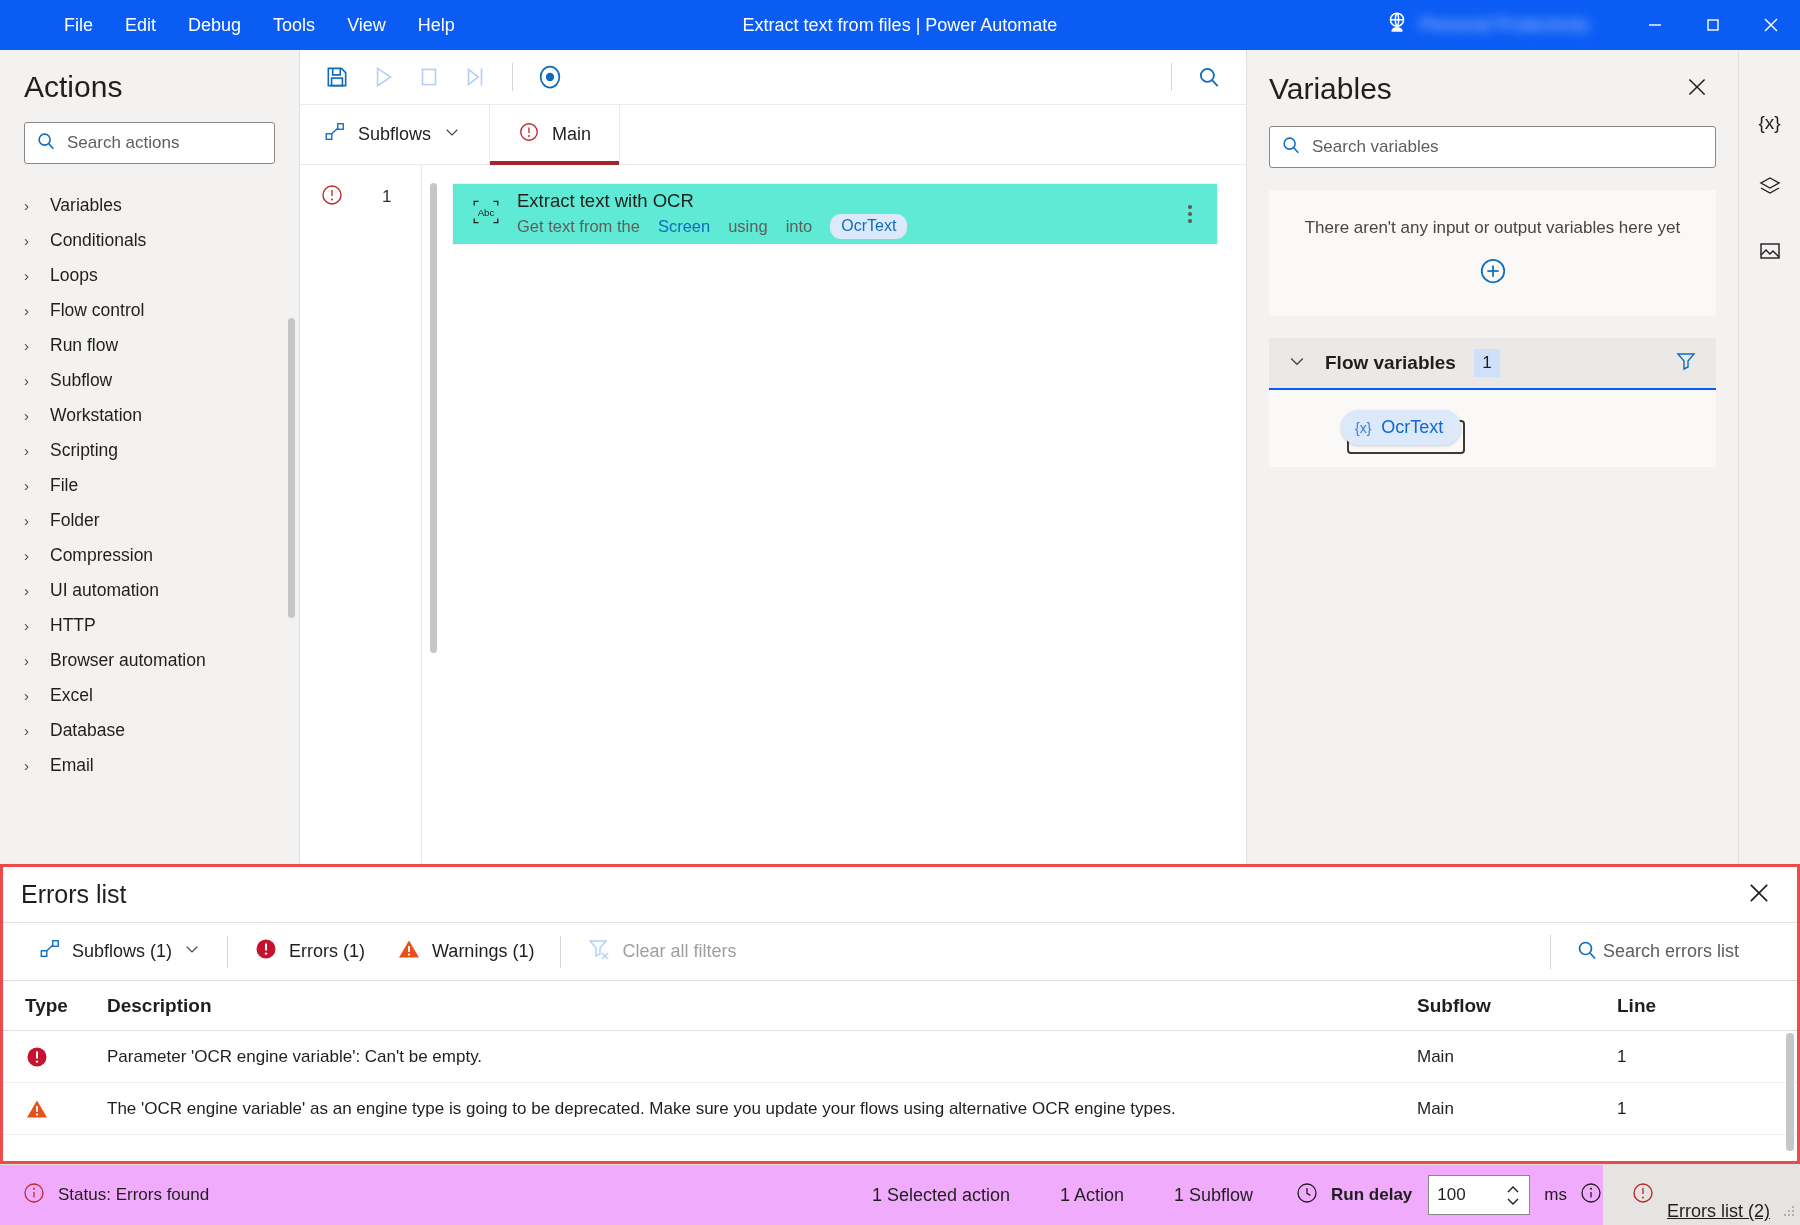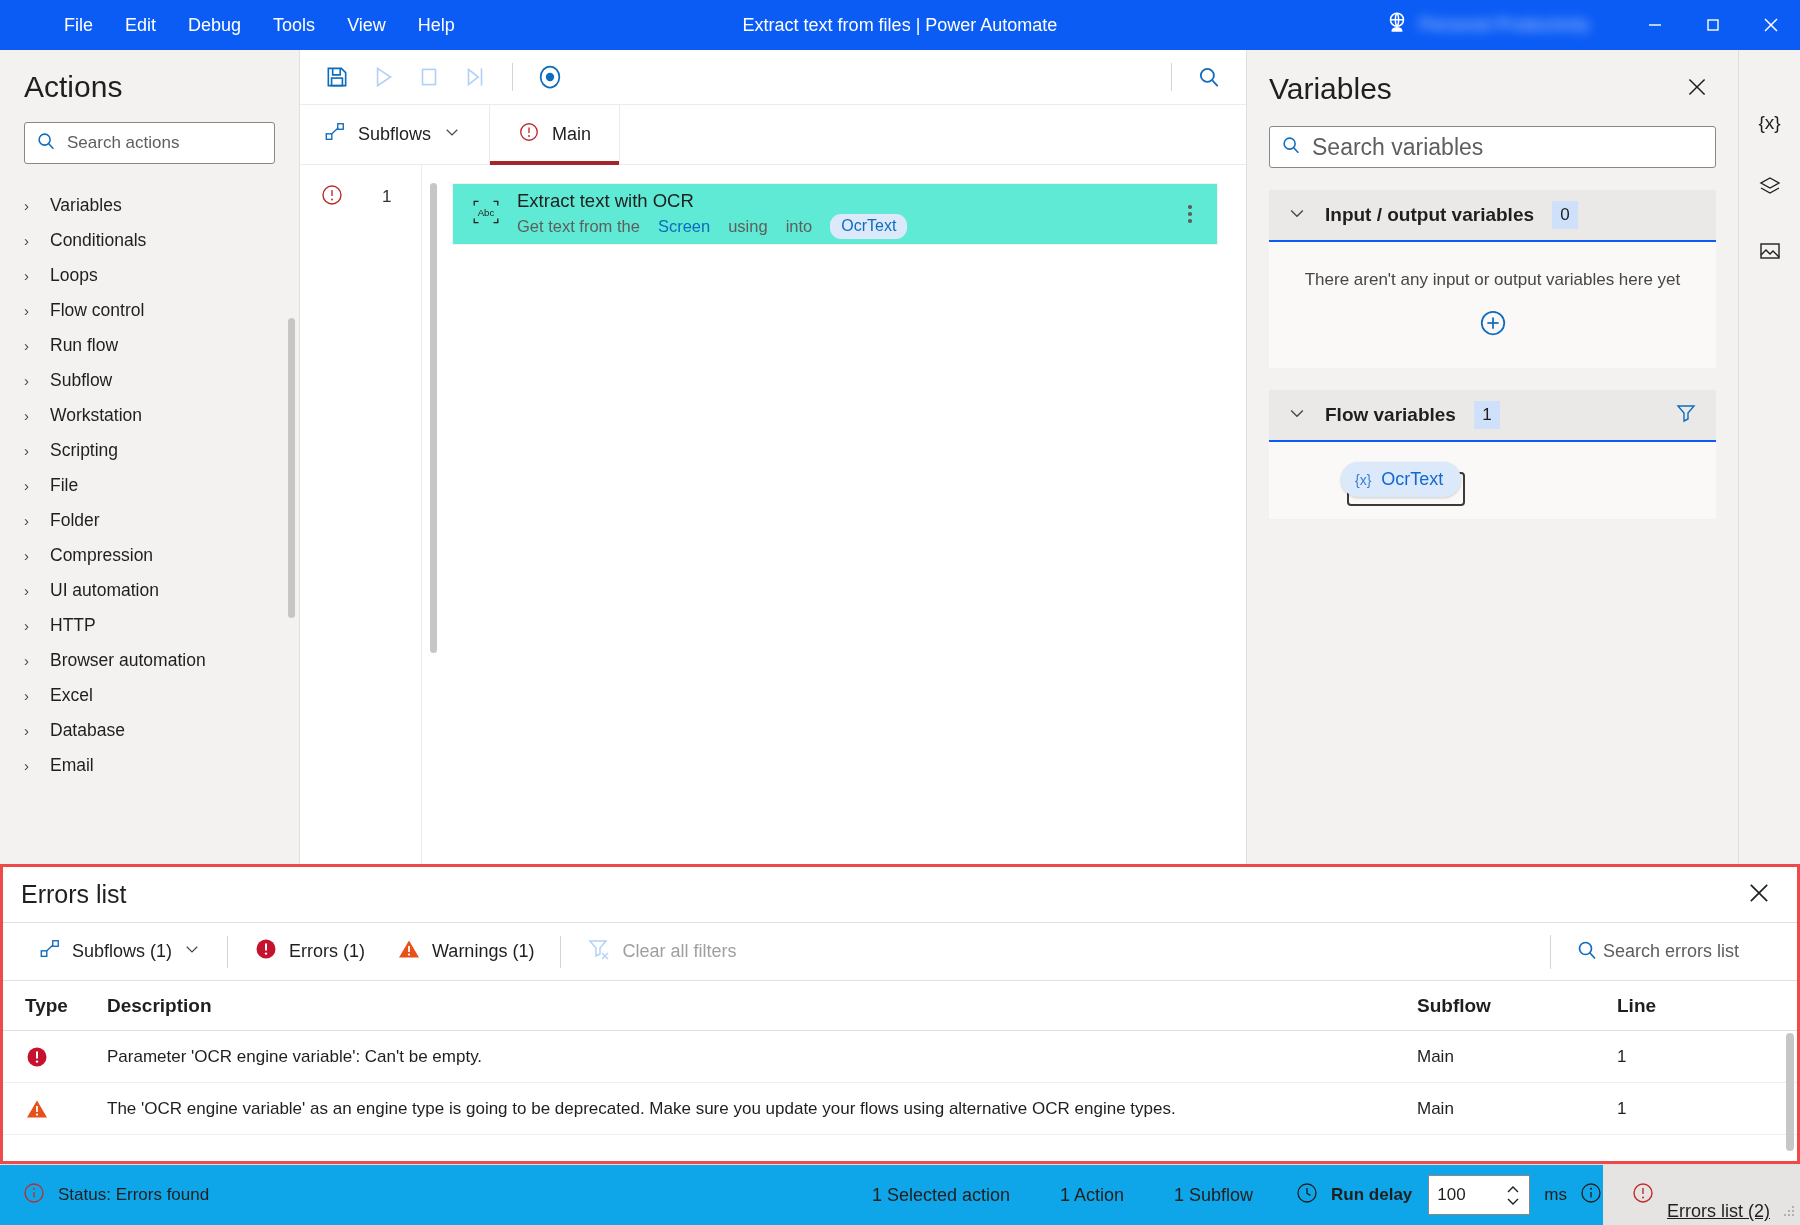--- a/index.html
+++ b/index.html
@@ -188,21 +188,21 @@
     display: flex; align-items: center;
     padding: 18px 22px 12px 22px;
   }
   .vars-title { font-size: 30px; color: #201f1e; }
   .vars-close { margin-left: auto; cursor: default; padding: 6px; }
   .vars-search {
     margin: 4px 22px 0 22px; height: 42px;
     background: #fff; border: 1px solid #8a8886; border-radius: 3px;
     display: flex; align-items: center; gap: 10px; padding: 0 10px;
   }
-  .vars-search .ph { color: #605e5c; font-size: 23px; }
+  .vars-search .ph { color: #605e5c; font-size: 17px; }
   .var-section { margin: 22px 22px 0 22px; }
   .var-sec-head {
     background: #ebe9e7; height: 52px;
     display: flex; align-items: center; gap: 18px;
     padding: 0 18px;
     border-bottom: 2px solid #0b5cf5;
   }
   .var-sec-title { font-size: 19px; font-weight: 600; color: #201f1e; }
   .count-badge {
     background: #cfe0fb; color: #201f1e; font-size: 17px;
@@ -296,21 +296,21 @@
   .etr.header span { font-size: 19px; font-weight: 600; color: #201f1e; }
   .etr.row span { font-size: 17px; color: #201f1e; }
   .errors-scrollbar {
     position: absolute; right: 3px; top: 52px;
     width: 8px; height: 118px; background: #c8c6c4; border-radius: 4px;
   }
 
   
   .statusbar {
     height: 61px; flex: 0 0 61px;
-    background: #0ea5e9;
+    background: #f0abfc;
     border-top: 1px solid #e1dfdd;
     display: flex; align-items: center;
     padding: 0 0 0 22px; gap: 0;
     position: relative; z-index: 25;
   }
   .sb-status { display: flex; align-items: center; gap: 12px; font-size: 17px; color: #201f1e; }
   .sb-spacer { flex: 1 1 auto; }
   .sb-item { font-size: 18px; color: #201f1e; margin-right: 42px; margin-left: 8px; }
   .sb-delay { display: flex; align-items: center; gap: 12px; margin-right: 16px; }
   .sb-delay-label { font-size: 17px; font-weight: 700; color: #201f1e; }
@@ -593,29 +593,20 @@
         <span>
           <svg width="22" height="22" viewBox="0 0 24 24" fill="none" stroke="#0f6cbd" stroke-width="1.7">
               <circle cx="10.5" cy="10.5" r="6"></circle>
               <line x1="15" y1="15" x2="20" y2="20.5"></line>
             </svg>
         </span>
         <span class="ph">Search variables</span>
       </div>
 
       <div class="var-section">
-        <div class="var-sec-head">
-          <span>
-            <svg width="20" height="20" viewBox="0 0 24 24" fill="none" stroke="#484644" stroke-width="1.6">
-                <path d="M5 9l7 7 7-7"></path>
-              </svg>
-          </span>
-          <span class="var-sec-title">Input / output variables</span>
-          <span class="count-badge">0</span>
-        </div>
         <div class="var-sec-body">
           <div class="empty-msg">There aren't any input or output variables here yet</div>
           <div>
             <svg width="30" height="30" viewBox="0 0 24 24" fill="none" stroke="#0f6cbd" stroke-width="1.4">
                 <circle cx="12" cy="12" r="9"></circle>
                 <line x1="12" y1="7.5" x2="12" y2="16.5"></line>
                 <line x1="7.5" y1="12" x2="16.5" y2="12"></line>
               </svg>
           </div>
         </div>

